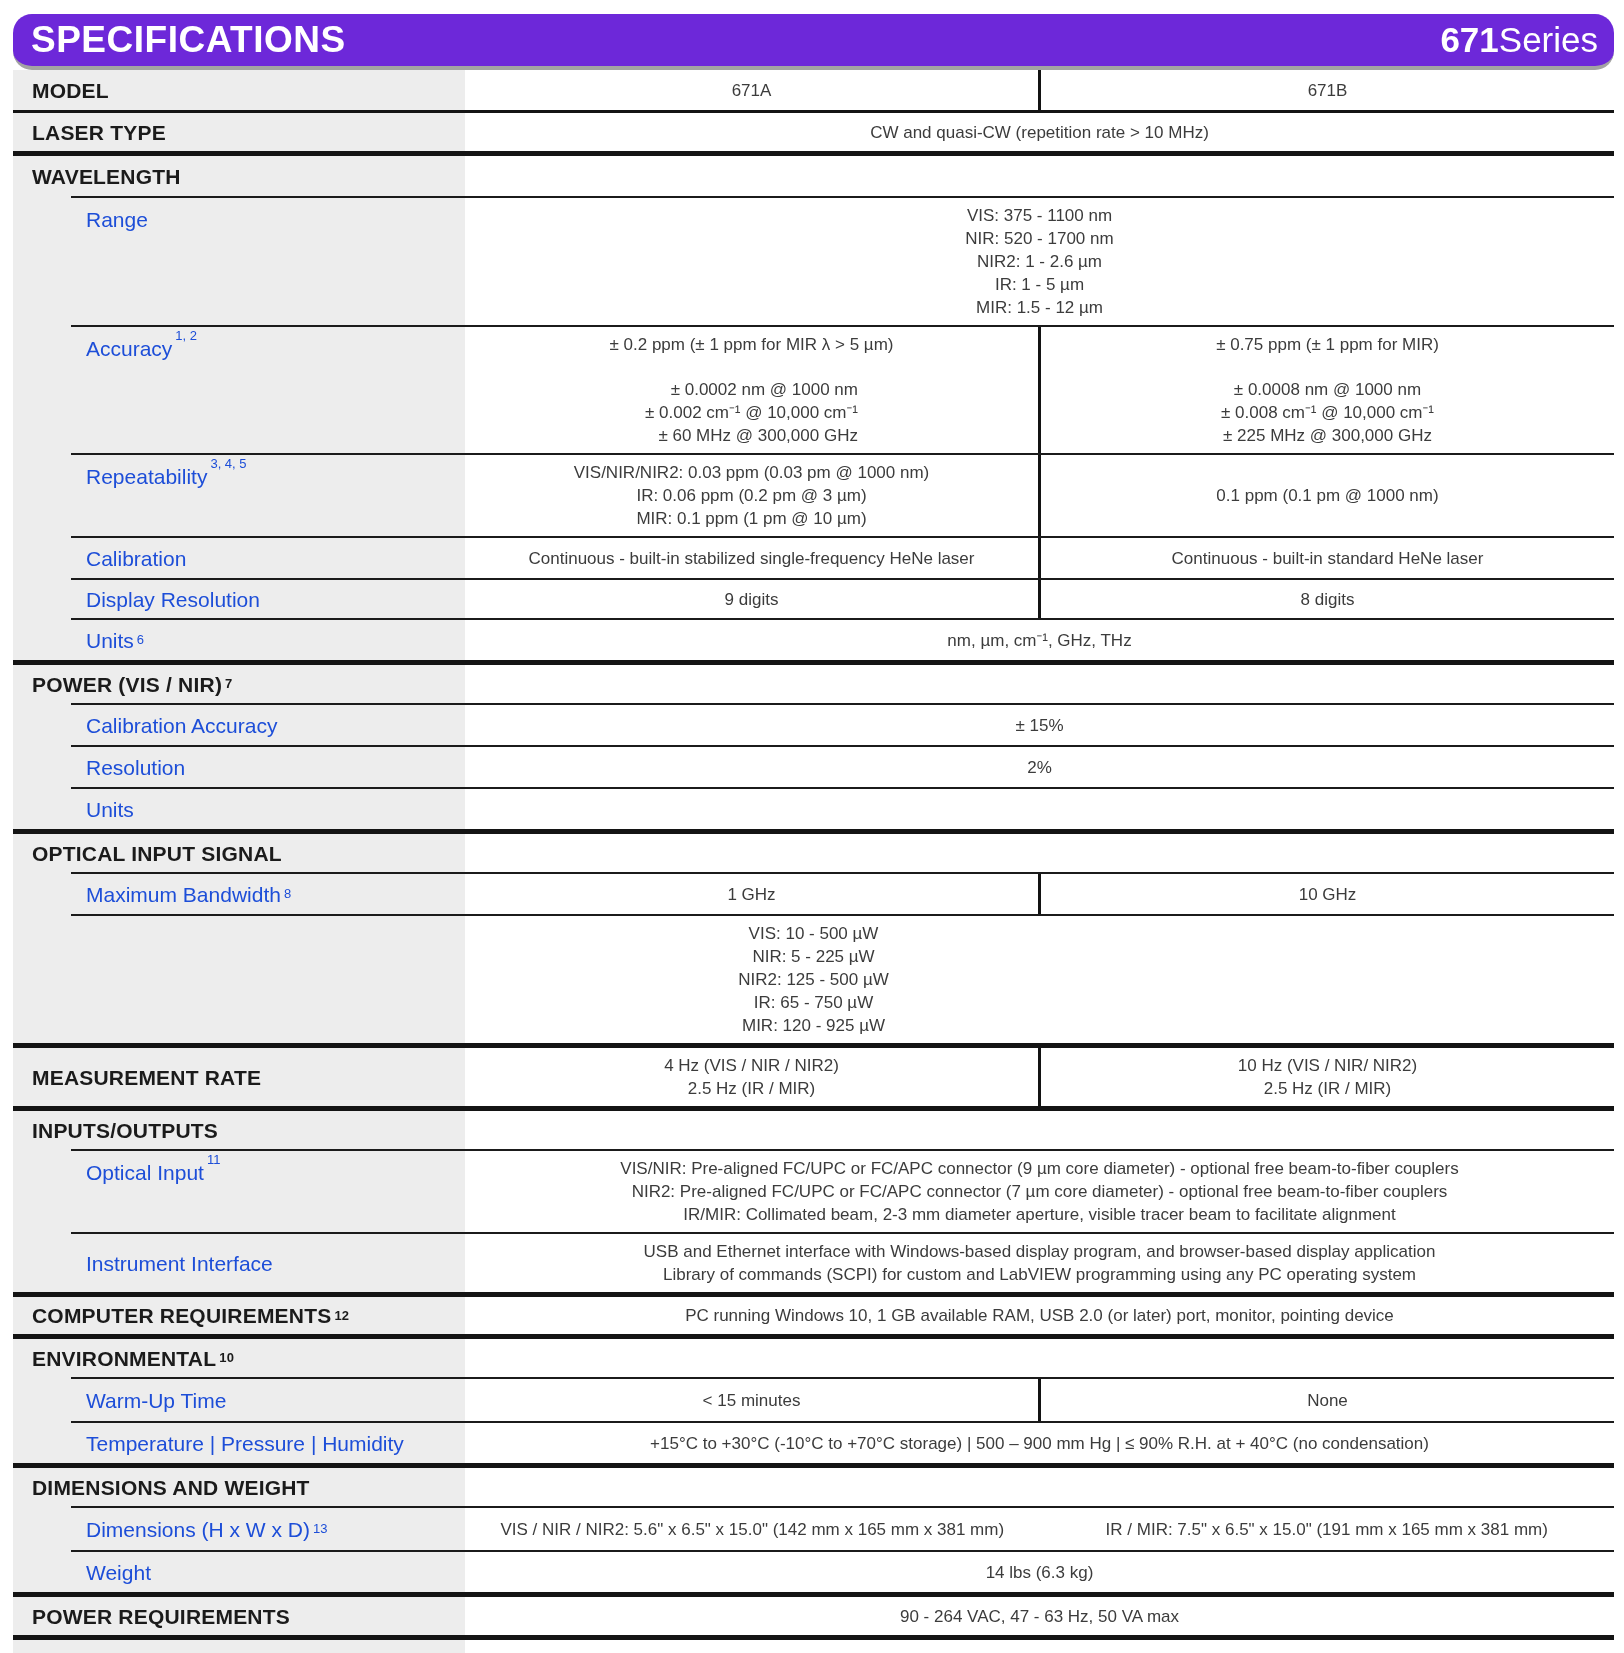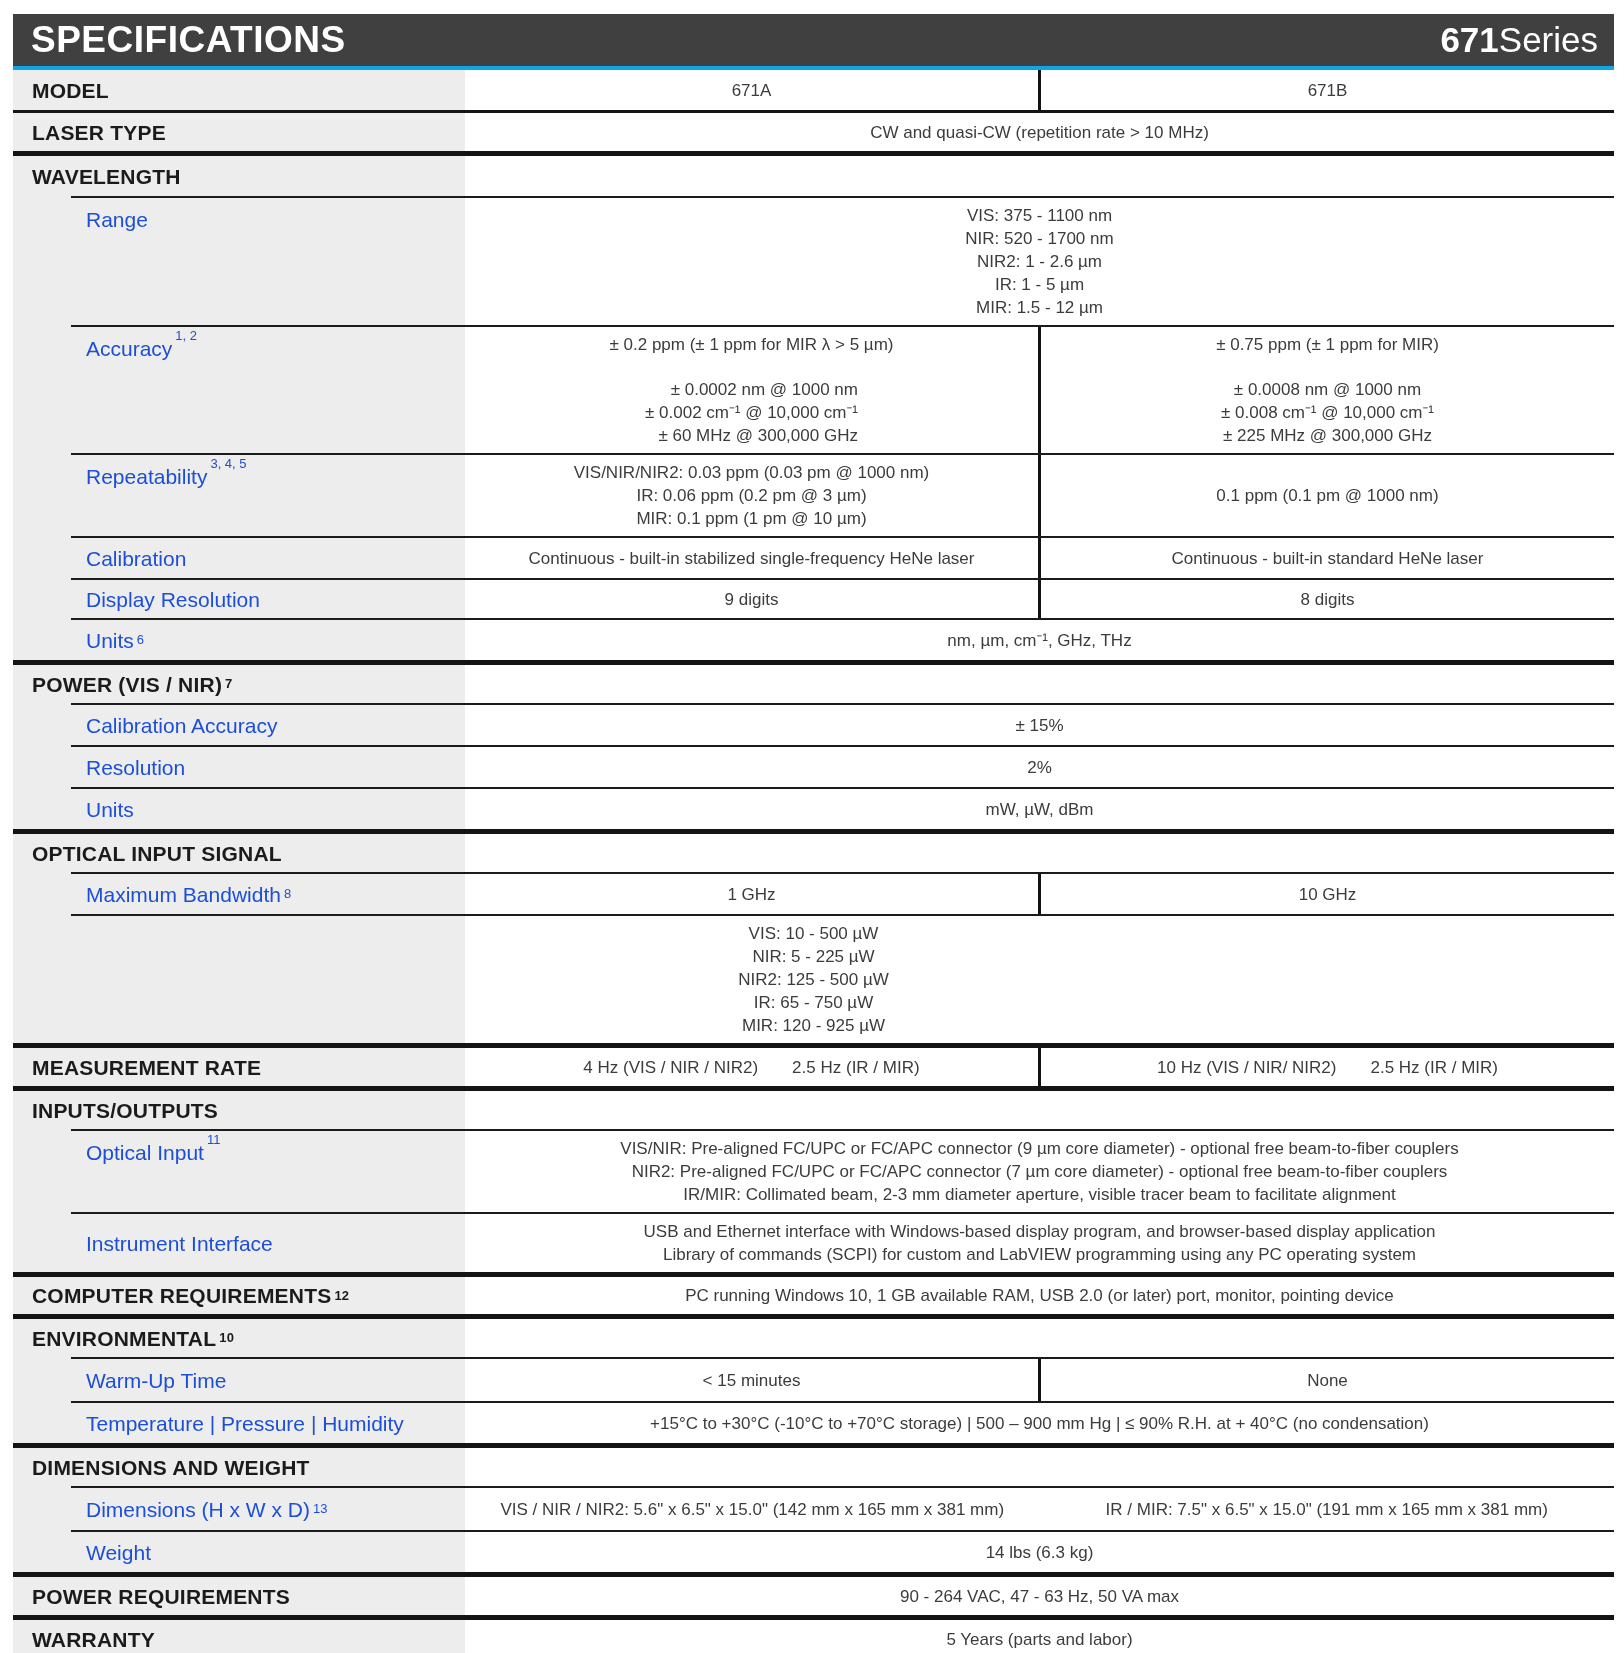--- a/index.html
+++ b/index.html
@@ -8,26 +8,27 @@
     width: 1624px;
     background: #ffffff;
     font-family: "Liberation Sans", sans-serif;
     color: #3c3c3c;
   }
   .sheet { margin: 14px 10px 0 13px; width: 1601px; }
 
   
   .banner {
     height: 56px;
-    background: #404040;
+    background: #6d28d9;
     display: flex;
     align-items: center;
     justify-content: space-between;
     padding: 0 16px 0 18px;
-    border-bottom: 4px solid #0ea5e9;
+    border-bottom: 4px solid #a3a3a3;
+    border-radius: 19px;
   }
   .banner-title { color:#fff; font-size: 37px; font-weight: 700; letter-spacing: .5px; }
   .banner-series { color:#fff; font-size: 35px; font-weight: 400; }
   .banner-series b { font-weight: 700; margin-right: 0; }
 
   
   .tbody { position: relative; }
   .tbody::before {
     content:""; position:absolute; left:0; top:0; bottom:0; width:452px;
     background:#EDEDED; z-index:0;
@@ -45,21 +46,21 @@
 
   .data { flex: 1 1 auto; display: flex; align-items: stretch; }
   .cell {
     flex: 1 1 0; display: flex; flex-direction: column;
     justify-content: center; align-items: center; text-align: center;
     font-size: 17px; line-height: 23px; color: #3c3c3c; padding: 6px 12px;
   }
   .cell.divided { border-right: 3px solid #131313; text-align: right; }
   .cell .grp { margin-top: 22px; }
   .hpair span { margin: 0 17px; }
-  .hpair { flex-direction: row; }
+  .hpair { flex-direction: column; }
 
   
   .sep-thick { position: relative; z-index: 2; height: 5px; background: #141414; }
   .sep-mid   { position: relative; z-index: 2; height: 3px; background: #141414; }
   .sep-thin  { position: relative; z-index: 2; height: 2px; background: #1b1b1b; margin-left: 58px; }
 
   
   .h36{min-height:36px}.h38{min-height:38px}.h40{min-height:40px}.h42{min-height:42px}
   .h54{min-height:54px}.h74{min-height:74px}.h76{min-height:76px}
   .h112{min-height:112px}.h114{min-height:114px}.h120{min-height:120px}
@@ -206,23 +207,20 @@
     <div class="row sub h40">
       <div class="lbl">Resolution</div>
       <div class="data">
           <div class="cell">2%</div>
         </div>
     </div>
     <div class="sep-thin"></div>
 
     <div class="row sub h40">
       <div class="lbl">Units</div>
-      <div class="data">
-          <div class="cell">mW, µW, dBm</div>
-        </div>
     </div>
     <div class="sep-thick"></div>
 
     <div class="row sec h38">
       <div class="lbl">OPTICAL INPUT SIGNAL</div>
       <div class="data"></div>
     </div>
     <div class="sep-thin"></div>
 
     <div class="row sub h40">

